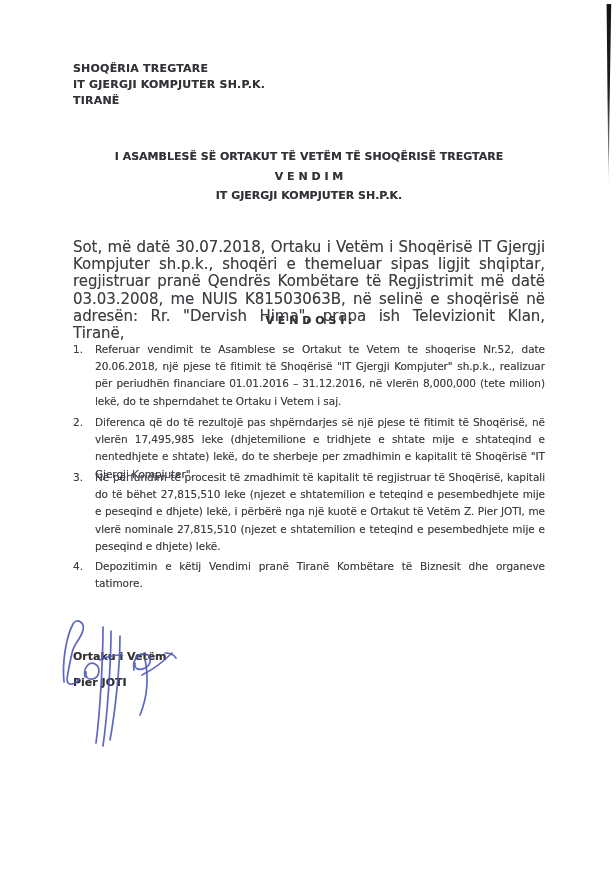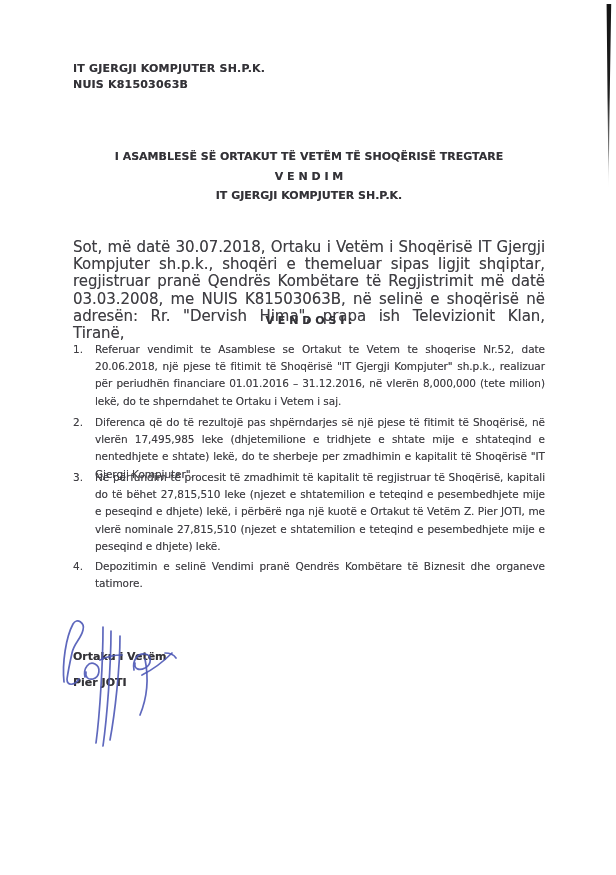--- a/index.html
+++ b/index.html
@@ -63,22 +63,23 @@
         <stop offset="0" stop-color="#141414"></stop>
         <stop offset="0.5" stop-color="#1e1e1e"></stop>
         <stop offset="0.78" stop-color="#555555" stop-opacity="0.8"></stop>
         <stop offset="1" stop-color="#9a9a9a" stop-opacity="0"></stop>
       </linearGradient>
     </defs>
     <polygon points="2.6,0 7.2,0 5.6,100 4.6,186 3.6,100" fill="url(#fade)"></polygon>
   </svg>
 
   <div class="abs company soft">
+    <div>SHOQËRIA TREGTARE</div>
     <div>IT GJERGJI KOMPJUTER SH.P.K.</div>
-    <div>NUIS K81503063B</div>
+    <div>TIRANË</div>
   </div>
 
   <div class="abs title-block soft">
     <div>I ASAMBLESË SË ORTAKUT TË VETËM TË SHOQËRISË TREGTARE</div>
     <div>V E N D I M</div>
     <div>IT GJERGJI KOMPJUTER SH.P.K.</div>
   </div>
 
   <div class="abs intro soft">Sot, më datë 30.07.2018, Ortaku i Vetëm i Shoqërisë IT Gjergji Kompjuter sh.p.k., shoqëri e themeluar sipas ligjit shqiptar, regjistruar pranë Qendrës Kombëtare të Regjistrimit më datë 03.03.2008, me NUIS K81503063B, në selinë e shoqërisë në adresën: Rr. "Dervish Hima", prapa ish Televizionit Klan, Tiranë,</div>
 
@@ -91,21 +92,21 @@
   <div class="abs decision" style="top:414px">
     <span class="num soft">2.</span>
     <span class="txt soft">Diferenca që do të rezultojë pas shpërndarjes së një pjese të fitimit të Shoqërisë, në vlerën 17,495,985 leke (dhjetemilione e tridhjete e shtate mije e shtateqind e nentedhjete e shtate) lekë, do te sherbeje per zmadhimin e kapitalit të Shoqërisë "IT Gjergji Kompjuter".</span>
   </div>
   <div class="abs decision" style="top:469px">
     <span class="num soft">3.</span>
     <span class="txt soft">Në përfundim të procesit të zmadhimit të kapitalit të regjistruar të Shoqërisë, kapitali do të bëhet 27,815,510 leke (njezet e shtatemilion e teteqind e pesembedhjete mije e peseqind e dhjete) lekë, i përbërë nga një kuotë e Ortakut të Vetëm Z. Pier JOTI, me vlerë nominale 27,815,510 (njezet e shtatemilion e teteqind e pesembedhjete mije e peseqind e dhjete) lekë.</span>
   </div>
   <div class="abs decision" style="top:558px">
     <span class="num soft">4.</span>
-    <span class="txt soft">Depozitimin e selinë Vendimi pranë Qendrës Kombëtare të Biznesit dhe organeve tatimore.</span>
+    <span class="txt soft">Depozitimin e këtij Vendimi pranë Tiranë Kombëtare të Biznesit dhe organeve tatimore.</span>
   </div>
 
   <div class="abs sig-block soft">
     <div>Ortaku i Vetëm</div>
     <div class="sig-name">Pier JOTI</div>
   </div>
 
   <svg class="abs sig-svg" viewBox="0 0 135 150" aria-hidden="true">
     <path d="M 12,69 C 10,50 14,24 21,11 C 25,4 33,10 31,17 C 29,26 22,30 20,40 C 18,49 16,59 15,66 C 15,73 22,73 27,66"></path>
     <path d="M 33,64 C 31,55 37,48 43,51 C 49,54 48,64 41,66 C 36,67 33,64 34,59"></path>

